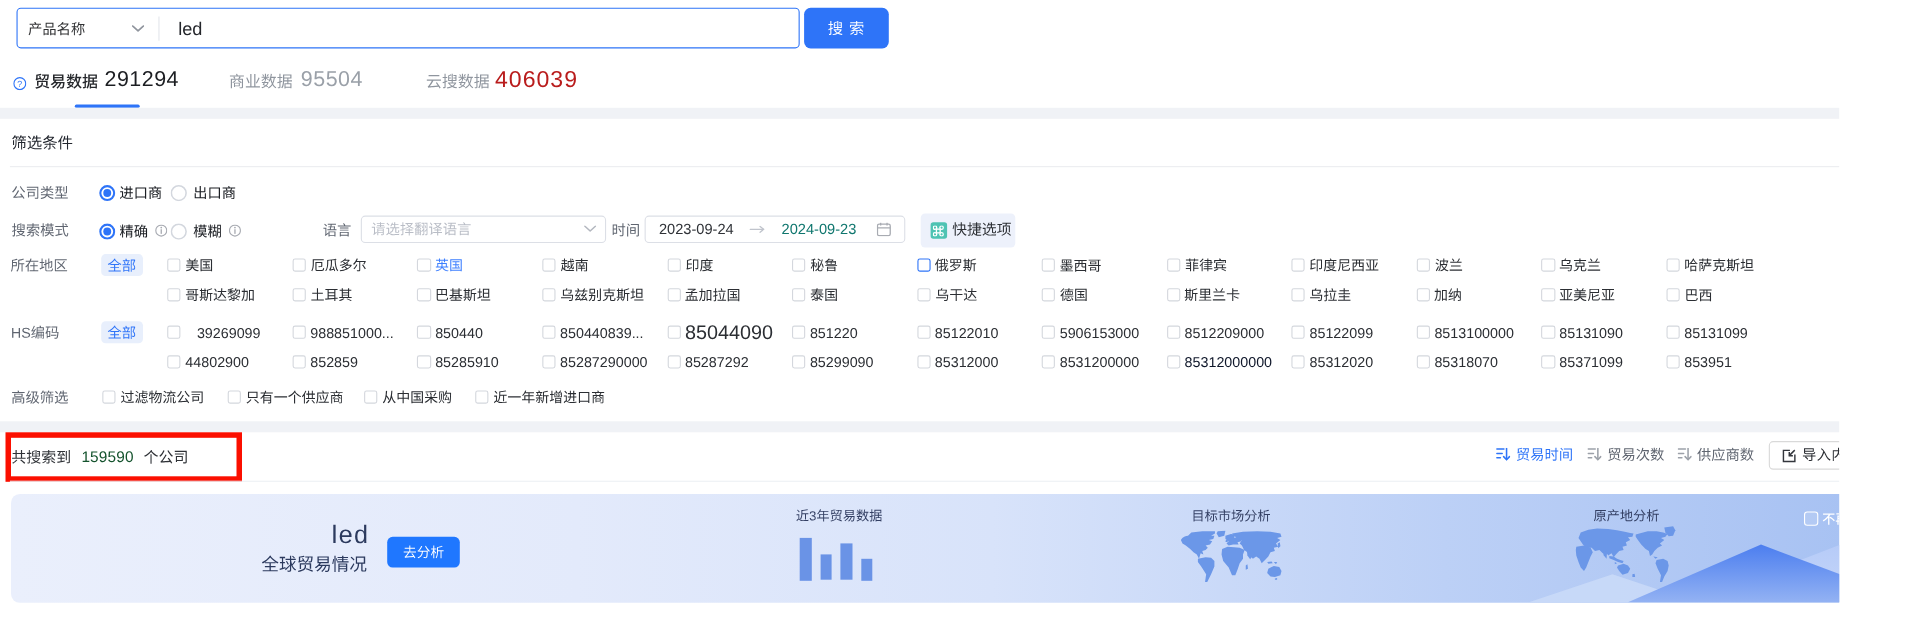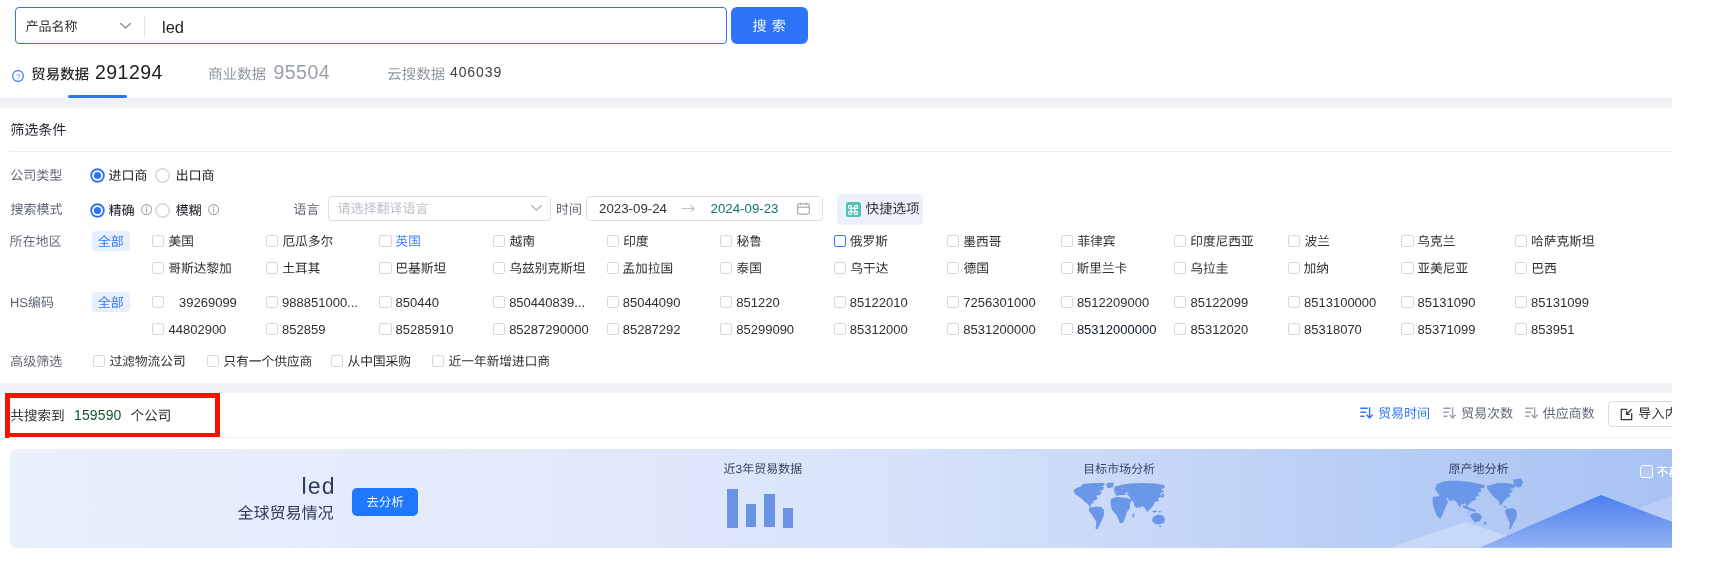--- a/index.html
+++ b/index.html
@@ -22,21 +22,21 @@
       <path fill="#26282c" d="M6.5 -4.3V-3.1C6.5 -2.1 6.1 -0.7 0.9 0.2C1.2 0.5 1.6 1 1.8 1.3C7.2 0.2 7.9 -1.6 7.9 -3V-4.3ZM7.7 -0.9C9.4 -0.3 11.8 0.6 12.9 1.2L13.7 0.1C12.4 -0.6 10.1 -1.4 8.4 -1.9ZM2.5 -5.9V-1.3H3.9V-4.7H10.7V-1.4H12.2V-5.9ZM1.8 -6.2C2.1 -6.4 2.6 -6.6 5.4 -7.5C5.6 -7.2 5.7 -6.9 5.8 -6.6L6.7 -7.1C7 -6.8 7.3 -6.4 7.4 -6.1C9.4 -7 10 -8.5 10.3 -10.5H11.9C11.8 -8.7 11.6 -8 11.5 -7.7C11.3 -7.6 11.2 -7.6 11 -7.6C10.8 -7.6 10.3 -7.6 9.7 -7.7C9.9 -7.3 10 -6.8 10.1 -6.5C10.7 -6.5 11.3 -6.5 11.6 -6.5C12 -6.5 12.3 -6.6 12.5 -6.9C12.9 -7.3 13.1 -8.4 13.3 -11.1C13.3 -11.2 13.3 -11.6 13.3 -11.6H7.2V-10.5H9C8.9 -9 8.4 -7.9 6.8 -7.2C6.6 -8 5.9 -9.2 5.3 -10.1L4.3 -9.7C4.5 -9.3 4.7 -9 4.9 -8.6L3.1 -8V-10.5C4.4 -10.6 5.7 -10.8 6.6 -11.1L6 -12.2C4.9 -11.9 3.2 -11.6 1.8 -11.4V-8.3C1.8 -7.7 1.5 -7.4 1.2 -7.2C1.4 -7 1.7 -6.5 1.8 -6.2Z M18.5 -8.2H25.2V-7H18.5ZM18.5 -10.5H25.2V-9.3H18.5ZM17.1 -11.6V-5.9H18.6C17.7 -4.6 16.3 -3.5 14.9 -2.7C15.3 -2.5 15.8 -2 16 -1.7C16.8 -2.2 17.6 -2.9 18.3 -3.6H20C19.1 -2.1 17.7 -0.9 16.2 -0.1C16.5 0.2 17 0.7 17.2 0.9C18.9 -0.1 20.5 -1.7 21.6 -3.6H23.2C22.5 -1.9 21.4 -0.5 20.2 0.5C20.5 0.7 21 1.1 21.2 1.3C22.6 0.2 23.9 -1.6 24.6 -3.6H26.2C25.9 -1.3 25.7 -0.3 25.4 -0.1C25.2 0.1 25.1 0.1 24.9 0.1C24.6 0.1 24 0.1 23.3 0C23.5 0.4 23.6 0.9 23.6 1.2C24.4 1.2 25.1 1.3 25.5 1.2C25.9 1.2 26.2 1.1 26.5 0.8C27 0.3 27.3 -1 27.6 -4.2C27.6 -4.4 27.6 -4.8 27.6 -4.8H19.4C19.7 -5.1 20 -5.5 20.2 -5.9H26.6V-11.6Z M35.3 -12C35.1 -11.5 34.6 -10.6 34.3 -10.1L35.1 -9.7C35.5 -10.2 36 -10.9 36.5 -11.5ZM30.1 -11.5C30.5 -10.9 30.9 -10.1 31 -9.6L32 -10.1C31.9 -10.6 31.5 -11.4 31.1 -11.9ZM34.7 -3.6C34.4 -3 34 -2.4 33.5 -1.9C33 -2.2 32.6 -2.4 32.1 -2.6L32.6 -3.6ZM30.4 -2.2C31.1 -1.9 31.9 -1.6 32.6 -1.2C31.7 -0.6 30.6 -0.2 29.5 0.1C29.7 0.3 30 0.8 30.1 1.1C31.5 0.8 32.7 0.2 33.7 -0.6C34.1 -0.3 34.6 -0 34.9 0.2L35.7 -0.7C35.4 -0.9 35 -1.1 34.6 -1.4C35.3 -2.2 35.9 -3.2 36.3 -4.5L35.5 -4.8L35.3 -4.8H33.2L33.5 -5.4L32.2 -5.7C32.1 -5.4 32 -5.1 31.9 -4.8H30V-3.6H31.3C31 -3.1 30.7 -2.6 30.4 -2.2ZM32.6 -12.3V-9.6H29.7V-8.5H32.1C31.4 -7.7 30.4 -6.9 29.5 -6.5C29.7 -6.2 30 -5.8 30.2 -5.5C31 -5.9 31.9 -6.6 32.6 -7.4V-5.8H33.8V-7.6C34.5 -7.2 35.2 -6.6 35.6 -6.2L36.3 -7.2C36 -7.4 34.9 -8.1 34.2 -8.5H36.7V-9.6H33.8V-12.3ZM38 -12.2C37.7 -9.6 37 -7.1 35.9 -5.6C36.2 -5.4 36.7 -5 36.9 -4.8C37.2 -5.2 37.5 -5.8 37.8 -6.4C38.1 -5.1 38.5 -3.9 38.9 -2.9C38.1 -1.6 37 -0.6 35.5 0.2C35.8 0.4 36.1 1 36.3 1.3C37.7 0.5 38.8 -0.4 39.6 -1.6C40.3 -0.5 41.2 0.4 42.3 1.1C42.5 0.8 42.8 0.3 43.2 0C42 -0.6 41.1 -1.6 40.4 -2.9C41.1 -4.3 41.6 -6.1 41.9 -8.2H42.8V-9.5H38.8C39 -10.3 39.1 -11.1 39.3 -12ZM40.6 -8.2C40.4 -6.7 40.1 -5.4 39.7 -4.3C39.2 -5.5 38.8 -6.8 38.6 -8.2Z M50.5 -3.4V1.2H51.7V0.7H55.8V1.2H57V-3.4H54.3V-5H57.4V-6.2H54.3V-7.7H57V-11.6H49.1V-7.2C49.1 -4.9 49 -1.8 47.5 0.4C47.9 0.6 48.4 1 48.7 1.2C49.8 -0.5 50.3 -2.9 50.4 -5H53V-3.4ZM50.5 -10.4H55.7V-8.9H50.5ZM50.5 -7.7H53V-6.2H50.5L50.5 -7.2ZM51.7 -0.4V-2.3H55.8V-0.4ZM45.8 -12.2V-9.4H44.1V-8.1H45.8V-5.2L43.9 -4.7L44.2 -3.4L45.8 -3.8V-0.4C45.8 -0.2 45.7 -0.2 45.5 -0.2C45.3 -0.2 44.8 -0.2 44.2 -0.2C44.4 0.2 44.6 0.8 44.6 1.1C45.5 1.1 46.1 1 46.5 0.8C46.9 0.6 47 0.3 47 -0.4V-4.2L48.6 -4.7L48.4 -6L47 -5.6V-8.1H48.6V-9.4H47V-12.2Z"></path>
     </svg>
     <div style="position:absolute;left:95px;top:62.99px;font-size:19.5px;color:#1c1e22;letter-spacing:0.45px;line-height:19.5px;white-space:pre">291294</div>
     <svg style="position:absolute;left:208.7px;top:67.0px;overflow:visible" width="56.5" height="13.4" viewBox="0.9 -12.2 56.5 13.4">
       <path fill="#8f959e" d="M4 -9.3C4.3 -8.8 4.7 -8.1 4.9 -7.6L5.9 -8C5.7 -8.5 5.3 -9.1 4.9 -9.7ZM8.1 -5.9C9.1 -5.2 10.3 -4.2 11 -3.6L11.6 -4.4C11 -4.9 9.7 -5.9 8.7 -6.5ZM5.7 -6.4C5.1 -5.7 4.1 -4.9 3.2 -4.4C3.3 -4.2 3.6 -3.7 3.7 -3.6C4.6 -4.2 5.8 -5.2 6.5 -6ZM9.6 -9.6C9.3 -9 8.9 -8.2 8.5 -7.6H1.7V1.1H2.8V-6.7H11.8V-0.1C11.8 0.2 11.7 0.2 11.5 0.2C11.3 0.3 10.4 0.3 9.5 0.2C9.7 0.5 9.8 0.8 9.9 1.1C11.1 1.1 11.8 1.1 12.3 0.9C12.7 0.8 12.8 0.5 12.8 -0V-7.6H9.6C10 -8.1 10.4 -8.7 10.7 -9.3ZM4.6 -4V-0H5.5V-0.7H9.9V-4ZM5.5 -3.2H9V-1.5H5.5ZM6.4 -12C6.6 -11.6 6.8 -11 7 -10.6H0.9V-9.7H13.6V-10.6H8.1C8 -11.1 7.7 -11.7 7.4 -12.2Z M26.9 -8.8C26.3 -7.2 25.3 -5.1 24.5 -3.8L25.4 -3.3C26.2 -4.7 27.2 -6.7 27.9 -8.3ZM15.7 -8.5C16.5 -6.9 17.3 -4.7 17.7 -3.4L18.8 -3.8C18.4 -5.1 17.5 -7.2 16.7 -8.8ZM23 -12V-0.7H20.5V-12H19.4V-0.7H15.4V0.4H28.2V-0.7H24.1V-12Z M35.4 -11.9C35.2 -11.3 34.7 -10.5 34.3 -10L35 -9.6C35.4 -10.1 35.9 -10.8 36.3 -11.5ZM30.3 -11.5C30.7 -10.9 31 -10.1 31.2 -9.6L32 -9.9C31.9 -10.5 31.5 -11.3 31.1 -11.8ZM34.9 -3.8C34.6 -3 34.1 -2.4 33.6 -1.8C33 -2.1 32.5 -2.4 31.9 -2.6C32.1 -3 32.4 -3.3 32.6 -3.8ZM30.6 -2.2C31.3 -1.9 32.1 -1.6 32.8 -1.2C31.9 -0.5 30.8 -0.1 29.6 0.2C29.8 0.4 30 0.8 30.1 1C31.5 0.7 32.7 0.1 33.7 -0.7C34.2 -0.4 34.6 -0.2 35 0.1L35.7 -0.6C35.3 -0.9 34.9 -1.1 34.4 -1.4C35.2 -2.2 35.8 -3.2 36.2 -4.5L35.6 -4.7L35.4 -4.7H33L33.4 -5.4L32.4 -5.6C32.3 -5.3 32.1 -5 32 -4.7H30V-3.8H31.5C31.2 -3.2 30.9 -2.7 30.6 -2.2ZM32.7 -12.2V-9.5H29.7V-8.6H32.4C31.7 -7.6 30.6 -6.7 29.6 -6.3C29.8 -6.1 30 -5.7 30.2 -5.5C31 -6 32 -6.8 32.7 -7.6V-5.9H33.7V-7.8C34.4 -7.3 35.3 -6.6 35.7 -6.3L36.3 -7.1C35.9 -7.3 34.7 -8.1 34 -8.6H36.7V-9.5H33.7V-12.2ZM38.1 -12.1C37.8 -9.5 37.1 -7.1 36 -5.6C36.2 -5.4 36.6 -5.1 36.8 -4.9C37.2 -5.4 37.5 -6.1 37.8 -6.8C38.1 -5.4 38.5 -4 39.1 -2.9C38.3 -1.5 37.1 -0.4 35.5 0.3C35.7 0.5 36 1 36.1 1.2C37.6 0.4 38.7 -0.6 39.6 -1.9C40.3 -0.6 41.2 0.3 42.4 1C42.5 0.8 42.8 0.4 43.1 0.2C41.9 -0.5 40.9 -1.5 40.2 -2.9C40.9 -4.4 41.4 -6.2 41.8 -8.4H42.7V-9.4H38.6C38.8 -10.2 39 -11 39.1 -11.9ZM40.7 -8.4C40.5 -6.7 40.2 -5.2 39.6 -4C39.1 -5.3 38.7 -6.8 38.4 -8.4Z M50.5 -3.5V1.2H51.5V0.6H55.9V1.1H56.9V-3.5H54.1V-5.2H57.4V-6.2H54.1V-7.8H56.9V-11.5H49.2V-7.2C49.2 -4.9 49.1 -1.7 47.6 0.5C47.8 0.7 48.3 1 48.5 1.1C49.7 -0.6 50.1 -3.1 50.2 -5.2H53.1V-3.5ZM50.3 -10.6H55.8V-8.7H50.3ZM50.3 -7.8H53.1V-6.2H50.3L50.3 -7.2ZM51.5 -0.3V-2.5H55.9V-0.3ZM45.9 -12.2V-9.3H44.1V-8.2H45.9V-5.1C45.2 -4.8 44.5 -4.6 43.9 -4.5L44.2 -3.4L45.9 -4V-0.2C45.9 0 45.8 0.1 45.7 0.1C45.5 0.1 44.9 0.1 44.3 0.1C44.4 0.3 44.6 0.8 44.6 1.1C45.5 1.1 46.1 1 46.4 0.9C46.8 0.7 46.9 0.4 46.9 -0.2V-4.3L48.6 -4.8L48.4 -5.8L46.9 -5.4V-8.2H48.6V-9.3H46.9V-12.2Z"></path>
     </svg>
     <div style="position:absolute;left:273.5px;top:62.99px;font-size:19.5px;color:#9aa0a8;letter-spacing:0.45px;line-height:19.5px;white-space:pre">95504</div>
     <svg style="position:absolute;left:387.8px;top:67.0px;overflow:visible" width="56.6" height="13.4" viewBox="0.8 -12.2 56.6 13.4">
       <path fill="#8f959e" d="M2.4 -11V-9.9H12.2V-11ZM2 0.6C2.6 0.4 3.5 0.3 11.5 -0.3C11.8 0.2 12.1 0.8 12.4 1.2L13.4 0.6C12.7 -0.8 11.2 -2.9 10 -4.5L9 -4C9.6 -3.2 10.2 -2.3 10.8 -1.4L3.5 -0.8C4.7 -2.2 5.9 -4 6.8 -5.8H13.7V-6.9H0.8V-5.8H5.3C4.4 -3.9 3.2 -2.2 2.8 -1.7C2.3 -1.1 2 -0.7 1.6 -0.6C1.8 -0.2 2 0.4 2 0.6Z M16.9 -12.2V-9.3H15.2V-8.2H16.9V-5.1L15.1 -4.5L15.4 -3.5L16.9 -4V-0.2C16.9 0 16.8 0 16.7 0C16.5 0.1 16 0.1 15.4 0C15.6 0.3 15.7 0.8 15.7 1.1C16.6 1.1 17.1 1.1 17.5 0.9C17.8 0.7 17.9 0.4 17.9 -0.2V-4.4L19.6 -5.1L19.4 -6.1L17.9 -5.5V-8.2H19.4V-9.3H17.9V-12.2ZM20 -4.2V-3.3H20.6L20.5 -3.2C21.1 -2.3 22 -1.4 23 -0.8C21.7 -0.2 20.3 0.1 18.9 0.3C19.1 0.5 19.3 0.9 19.4 1.2C21 0.9 22.6 0.5 23.9 -0.2C25.1 0.4 26.4 0.9 27.8 1.1C27.9 0.9 28.2 0.4 28.4 0.2C27.2 0 26 -0.3 25 -0.8C26.1 -1.5 27.1 -2.6 27.7 -3.9L27.1 -4.2L26.9 -4.2H24.4V-5.6H27.8V-11H25V-10.1H26.8V-8.7H25V-7.9H26.8V-6.5H24.4V-12.2H23.4V-6.5H21.1V-7.9H22.7V-8.7H21.1V-10.1C21.9 -10.3 22.7 -10.6 23.3 -10.9L22.5 -11.7C22 -11.3 21 -10.9 20.2 -10.6V-5.6H23.4V-4.2ZM26.2 -3.3C25.7 -2.5 24.9 -1.8 24 -1.3C23 -1.8 22.2 -2.5 21.6 -3.3Z M35.4 -11.9C35.2 -11.3 34.7 -10.5 34.3 -10L35 -9.6C35.4 -10.1 35.9 -10.8 36.3 -11.5ZM30.3 -11.5C30.7 -10.9 31 -10.1 31.2 -9.6L32 -9.9C31.9 -10.5 31.5 -11.3 31.1 -11.8ZM34.9 -3.8C34.6 -3 34.1 -2.4 33.6 -1.8C33 -2.1 32.5 -2.4 31.9 -2.6C32.1 -3 32.4 -3.3 32.6 -3.8ZM30.6 -2.2C31.3 -1.9 32.1 -1.6 32.8 -1.2C31.9 -0.5 30.8 -0.1 29.6 0.2C29.8 0.4 30 0.8 30.1 1C31.5 0.7 32.7 0.1 33.7 -0.7C34.2 -0.4 34.6 -0.2 35 0.1L35.7 -0.6C35.3 -0.9 34.9 -1.1 34.4 -1.4C35.2 -2.2 35.8 -3.2 36.2 -4.5L35.6 -4.7L35.4 -4.7H33L33.4 -5.4L32.4 -5.6C32.3 -5.3 32.1 -5 32 -4.7H30V-3.8H31.5C31.2 -3.2 30.9 -2.7 30.6 -2.2ZM32.7 -12.2V-9.5H29.7V-8.6H32.4C31.7 -7.6 30.6 -6.7 29.6 -6.3C29.8 -6.1 30 -5.7 30.2 -5.5C31 -6 32 -6.8 32.7 -7.6V-5.9H33.7V-7.8C34.4 -7.3 35.3 -6.6 35.7 -6.3L36.3 -7.1C35.9 -7.3 34.7 -8.1 34 -8.6H36.7V-9.5H33.7V-12.2ZM38.1 -12.1C37.8 -9.5 37.1 -7.1 36 -5.6C36.2 -5.4 36.6 -5.1 36.8 -4.9C37.2 -5.4 37.5 -6.1 37.8 -6.8C38.1 -5.4 38.5 -4 39.1 -2.9C38.3 -1.5 37.1 -0.4 35.5 0.3C35.7 0.5 36 1 36.1 1.2C37.6 0.4 38.7 -0.6 39.6 -1.9C40.3 -0.6 41.2 0.3 42.4 1C42.5 0.8 42.8 0.4 43.1 0.2C41.9 -0.5 40.9 -1.5 40.2 -2.9C40.9 -4.4 41.4 -6.2 41.8 -8.4H42.7V-9.4H38.6C38.8 -10.2 39 -11 39.1 -11.9ZM40.7 -8.4C40.5 -6.7 40.2 -5.2 39.6 -4C39.1 -5.3 38.7 -6.8 38.4 -8.4Z M50.5 -3.5V1.2H51.5V0.6H55.9V1.1H56.9V-3.5H54.1V-5.2H57.4V-6.2H54.1V-7.8H56.9V-11.5H49.2V-7.2C49.2 -4.9 49.1 -1.7 47.6 0.5C47.8 0.7 48.3 1 48.5 1.1C49.7 -0.6 50.1 -3.1 50.2 -5.2H53.1V-3.5ZM50.3 -10.6H55.8V-8.7H50.3ZM50.3 -7.8H53.1V-6.2H50.3L50.3 -7.2ZM51.5 -0.3V-2.5H55.9V-0.3ZM45.9 -12.2V-9.3H44.1V-8.2H45.9V-5.1C45.2 -4.8 44.5 -4.6 43.9 -4.5L44.2 -3.4L45.9 -4V-0.2C45.9 0 45.8 0.1 45.7 0.1C45.5 0.1 44.9 0.1 44.3 0.1C44.4 0.3 44.6 0.8 44.6 1.1C45.5 1.1 46.1 1 46.4 0.9C46.8 0.7 46.9 0.4 46.9 -0.2V-4.3L48.6 -4.8L48.4 -5.8L46.9 -5.4V-8.2H48.6V-9.3H46.9V-12.2Z"></path>
     </svg>
-    <div style="position:absolute;left:450px;top:62.99px;font-size:14px;color:#404040;letter-spacing:0.9px;line-height:19.5px;white-space:pre">406039</div>
+    <div style="position:absolute;left:450px;top:62.99px;font-size:21px;color:#b91c1c;letter-spacing:0.9px;line-height:19.5px;white-space:pre">406039</div>
     <div style="position:absolute;left:67.5px;top:95px;width:59px;height:2.6px;background:#2e74f8;border-radius:2px"></div>
     <div style="position:absolute;left:0px;top:97.6px;width:1733px;height:10.4px;background:#f0f2f6"></div>
     <svg style="position:absolute;left:10.8px;top:122.8px;overflow:visible" width="54.7" height="12.9" viewBox="0.6 -11.8 54.7 12.9">
       <path fill="#22262e" d="M3.7 -8.1V-5C3.7 -3.1 3.5 -1.1 1.3 0.4C1.6 0.6 1.9 0.9 2.1 1.1C4.4 -0.6 4.6 -2.8 4.6 -5V-8.1ZM1.4 -7.4V-2.9H2.4V-7.4ZM6 -5.8V-0.2H6.9V-4.9H8.8V1.1H9.7V-4.9H11.6V-1.3C11.6 -1.1 11.6 -1.1 11.5 -1.1C11.3 -1.1 10.9 -1.1 10.4 -1.1C10.5 -0.8 10.6 -0.5 10.7 -0.2C11.4 -0.2 11.9 -0.2 12.2 -0.4C12.6 -0.5 12.6 -0.8 12.6 -1.3V-5.8H9.7V-7H13.2V-7.9H5.5V-7H8.8V-5.8ZM2.9 -11.8C2.4 -10.6 1.6 -9.5 0.6 -8.7C0.9 -8.6 1.3 -8.3 1.5 -8.2C2 -8.6 2.5 -9.2 3 -9.9H3.8C4.1 -9.4 4.4 -8.7 4.5 -8.3L5.4 -8.7C5.3 -9 5.1 -9.5 4.8 -9.9H6.8V-10.7H3.4C3.6 -11 3.7 -11.3 3.9 -11.6ZM8.3 -11.8C7.9 -10.7 7.3 -9.6 6.5 -8.9C6.7 -8.8 7.1 -8.5 7.3 -8.3C7.8 -8.8 8.2 -9.3 8.5 -9.9H9.5C10 -9.4 10.4 -8.7 10.6 -8.3L11.5 -8.7C11.3 -9.1 11 -9.5 10.7 -9.9H13.2V-10.7H8.9C9.1 -11 9.2 -11.3 9.3 -11.6Z M14.9 -10.7C15.7 -10 16.6 -9 17 -8.4L17.9 -9C17.4 -9.7 16.5 -10.6 15.7 -11.3ZM20.2 -11.3C19.9 -10.1 19.3 -8.9 18.6 -8C18.8 -7.9 19.3 -7.6 19.5 -7.5C19.8 -7.9 20.1 -8.4 20.4 -8.9H22.4V-6.9H18.5V-5.9H21C20.8 -4.1 20.2 -2.8 18.1 -2C18.3 -1.8 18.6 -1.4 18.7 -1.2C21.1 -2.1 21.8 -3.7 22.1 -5.9H23.5V-2.7C23.5 -1.6 23.7 -1.3 24.8 -1.3C25 -1.3 26 -1.3 26.2 -1.3C27 -1.3 27.3 -1.8 27.4 -3.5C27.1 -3.6 26.7 -3.8 26.5 -3.9C26.5 -2.5 26.4 -2.3 26.1 -2.3C25.9 -2.3 25.1 -2.3 24.9 -2.3C24.6 -2.3 24.5 -2.3 24.5 -2.7V-5.9H27.3V-6.9H23.5V-8.9H26.7V-9.8H23.5V-11.7H22.4V-9.8H20.8C21 -10.2 21.1 -10.7 21.3 -11.1ZM17.5 -6.4H14.8V-5.4H16.5V-1.2C15.9 -0.9 15.3 -0.4 14.6 0.2L15.3 1.1C16.1 0.3 16.9 -0.5 17.4 -0.5C17.7 -0.5 18.1 -0.1 18.7 0.3C19.6 0.8 20.8 1 22.4 1C23.8 1 26.1 0.9 27.2 0.8C27.2 0.5 27.4 -0 27.5 -0.3C26.1 -0.1 24 -0 22.4 -0C20.9 -0 19.8 -0.1 18.9 -0.6C18.2 -1 17.9 -1.4 17.5 -1.4Z M32.2 -2.5C31.5 -1.7 30.3 -0.7 29.3 -0.1C29.6 0 29.9 0.4 30 0.6C31 -0 32.3 -1.2 33 -2.2ZM36.8 -2C37.8 -1.2 38.9 -0.1 39.5 0.7L40.2 0.1C39.7 -0.7 38.5 -1.8 37.6 -2.6ZM37.3 -9.6C36.7 -8.8 36 -8.2 35 -7.7C34.1 -8.2 33.4 -8.8 32.8 -9.5L32.9 -9.6ZM33.3 -11.8C32.6 -10.5 31.1 -9.1 29 -8.1C29.3 -7.9 29.6 -7.5 29.8 -7.3C30.7 -7.8 31.4 -8.3 32.1 -8.9C32.7 -8.2 33.3 -7.6 34 -7.2C32.4 -6.4 30.4 -5.9 28.5 -5.6C28.7 -5.3 28.9 -4.9 29 -4.6C31.1 -5 33.2 -5.6 35 -6.6C36.7 -5.7 38.7 -5.1 40.9 -4.7C41 -5 41.3 -5.5 41.5 -5.7C39.5 -5.9 37.6 -6.4 36 -7.1C37.3 -7.9 38.3 -8.9 38.9 -10.1L38.2 -10.5L38.1 -10.5H33.7C34 -10.8 34.2 -11.2 34.4 -11.6ZM34.5 -5.5V-4H30.1V-3.1H34.5V-0C34.5 0.1 34.4 0.2 34.2 0.2C34.1 0.2 33.5 0.2 33 0.1C33.1 0.4 33.3 0.8 33.3 1.1C34.1 1.1 34.7 1.1 35 0.9C35.4 0.8 35.5 0.5 35.5 -0V-3.1H39.9V-4H35.5V-5.5Z M46.4 -4.8V-3.8H50.5V1.1H51.5V-3.8H55.3V-4.8H51.5V-7.9H54.7V-8.9H51.5V-11.6H50.5V-8.9H48.6C48.8 -9.5 48.9 -10.2 49.1 -10.8L48 -11.1C47.7 -9.2 47.1 -7.4 46.3 -6.3C46.6 -6.1 47 -5.9 47.2 -5.7C47.6 -6.3 48 -7.1 48.2 -7.9H50.5V-4.8ZM45.8 -11.7C45 -9.6 43.8 -7.5 42.4 -6.1C42.6 -5.9 42.9 -5.3 43 -5.1C43.5 -5.6 43.9 -6.1 44.3 -6.7V1.1H45.3V-8.4C45.9 -9.3 46.4 -10.4 46.7 -11.4Z"></path>
     </svg>
     <div style="position:absolute;left:9px;top:150.5px;width:1715px;height:1px;background:#ebedf0"></div>
     <svg style="position:absolute;left:10.7px;top:168.6px;overflow:visible" width="50.7" height="11.9" viewBox="0.7 -10.9 50.7 11.9">
       <path fill="#5f6570" d="M4.2 -10.5C3.4 -8.6 2.1 -6.7 0.7 -5.6C0.9 -5.4 1.4 -5.1 1.6 -4.9C3 -6.1 4.4 -8.1 5.3 -10.3ZM8.6 -10.6 7.7 -10.3C8.7 -8.3 10.3 -6.1 11.7 -4.9C11.9 -5.1 12.3 -5.5 12.5 -5.7C11.2 -6.8 9.5 -8.9 8.6 -10.6ZM2.1 0.2C2.6 0 3.3 -0.1 10.2 -0.5C10.5 0 10.8 0.5 11 0.9L12 0.4C11.3 -0.8 10 -2.6 8.9 -4L7.9 -3.6C8.5 -2.9 9 -2.2 9.5 -1.4L3.5 -1.1C4.8 -2.6 6 -4.5 7.1 -6.5L6 -7C5 -4.8 3.4 -2.5 2.9 -1.9C2.4 -1.3 2.1 -0.9 1.7 -0.8C1.9 -0.6 2 -0 2.1 0.2Z M14.2 -7.8V-6.9H22.1V-7.8ZM14.1 -10.1V-9.2H23.6V-0.4C23.6 -0.2 23.5 -0.1 23.2 -0.1C23 -0.1 22.1 -0.1 21.2 -0.1C21.3 0.2 21.5 0.7 21.5 0.9C22.7 0.9 23.5 0.9 23.9 0.8C24.4 0.6 24.5 0.3 24.5 -0.4V-10.1ZM16 -4.6H20.2V-2.2H16ZM15.1 -5.5V-0.4H16V-1.4H21.2V-5.5Z M35.7 -10.7C35.4 -10.1 34.8 -9.3 34.4 -8.8L35.2 -8.5C35.6 -9 36.2 -9.7 36.7 -10.4ZM28.4 -10.3C28.9 -9.7 29.5 -9 29.7 -8.4L30.6 -8.9C30.3 -9.4 29.7 -10.1 29.2 -10.6ZM32 -10.9V-8.4H26.9V-7.5H31.2C30.1 -6.4 28.4 -5.5 26.7 -5.1C26.9 -4.9 27.2 -4.5 27.3 -4.3C29.1 -4.8 30.8 -5.8 32 -7.1V-4.9H33V-6.9C34.6 -6.1 36.6 -5 37.6 -4.3L38.1 -5.1C37 -5.7 35.2 -6.7 33.6 -7.5H38.1V-8.4H33V-10.9ZM32 -4.6C32 -4.1 31.9 -3.7 31.8 -3.2H26.9V-2.3H31.4C30.8 -1.1 29.4 -0.3 26.6 0.1C26.8 0.4 27 0.8 27.1 1C30.3 0.5 31.8 -0.6 32.5 -2.2C33.5 -0.4 35.3 0.6 37.9 1C38 0.8 38.3 0.4 38.5 0.1C36.2 -0.1 34.4 -1 33.5 -2.3H38.2V-3.2H32.8C32.9 -3.7 33 -4.1 33 -4.6Z M47.3 -10.2V-5.8H48.2V-10.2ZM49.7 -10.8V-5C49.7 -4.9 49.6 -4.8 49.4 -4.8C49.2 -4.8 48.6 -4.8 47.8 -4.8C48 -4.5 48.1 -4.2 48.2 -3.9C49.1 -3.9 49.7 -3.9 50.1 -4.1C50.5 -4.2 50.6 -4.5 50.6 -5V-10.8ZM44 -9.5V-7.7H42.4V-7.8V-9.5ZM39.9 -7.7V-6.9H41.5C41.3 -6 40.9 -5.1 39.8 -4.4C39.9 -4.3 40.3 -3.9 40.4 -3.7C41.7 -4.6 42.2 -5.7 42.4 -6.9H44V-4.1H45V-6.9H46.4V-7.7H45V-9.5H46.2V-10.4H40.3V-9.5H41.5V-7.8V-7.7ZM45.1 -4.3V-2.9H41V-2H45.1V-0.3H39.6V0.6H51.4V-0.3H46.1V-2H50V-2.9H46.1V-4.3Z"></path>
     </svg>
     <svg style="position:absolute;left:10.5px;top:203.3px;overflow:visible" width="51.1" height="12.0" viewBox="0.5 -10.9 51.1 12.0">
@@ -251,27 +251,27 @@
     </svg>
     <div style="position:absolute;left:152.3px;top:296.2px;width:12.2px;height:12.2px;border:1.2px solid #d4d7dd;border-radius:2.2px;background:#fff;box-sizing:border-box"></div>
     <div style="position:absolute;left:179px;top:295.79px;font-size:13.0px;color:#2b2e33;line-height:13.0px;white-space:pre">39269099</div>
     <div style="position:absolute;left:265.85px;top:296.2px;width:12.2px;height:12.2px;border:1.2px solid #d4d7dd;border-radius:2.2px;background:#fff;box-sizing:border-box"></div>
     <div style="position:absolute;left:282.05px;top:295.79px;font-size:13.0px;color:#2b2e33;line-height:13.0px;white-space:pre">988851000...</div>
     <div style="position:absolute;left:379.4px;top:296.2px;width:12.2px;height:12.2px;border:1.2px solid #d4d7dd;border-radius:2.2px;background:#fff;box-sizing:border-box"></div>
     <div style="position:absolute;left:395.59999999999997px;top:295.79px;font-size:13.0px;color:#2b2e33;line-height:13.0px;white-space:pre">850440</div>
     <div style="position:absolute;left:492.95px;top:296.2px;width:12.2px;height:12.2px;border:1.2px solid #d4d7dd;border-radius:2.2px;background:#fff;box-sizing:border-box"></div>
     <div style="position:absolute;left:509.15px;top:295.79px;font-size:13.0px;color:#2b2e33;line-height:13.0px;white-space:pre">850440839...</div>
     <div style="position:absolute;left:606.5px;top:296.2px;width:12.2px;height:12.2px;border:1.2px solid #d4d7dd;border-radius:2.2px;background:#fff;box-sizing:border-box"></div>
-    <div style="position:absolute;left:622.7px;top:295.79px;font-size:13.0px;color:#2b2e33;line-height:13.0px;white-space:pre">85044090</div>
+    <div style="position:absolute;left:622.7px;top:295.79px;font-size:18px;color:#2b2e33;line-height:13.0px;white-space:pre">85044090</div>
     <div style="position:absolute;left:720.05px;top:296.2px;width:12.2px;height:12.2px;border:1.2px solid #d4d7dd;border-radius:2.2px;background:#fff;box-sizing:border-box"></div>
     <div style="position:absolute;left:736.25px;top:295.79px;font-size:13.0px;color:#2b2e33;line-height:13.0px;white-space:pre">851220</div>
     <div style="position:absolute;left:833.5999999999999px;top:296.2px;width:12.2px;height:12.2px;border:1.2px solid #d4d7dd;border-radius:2.2px;background:#fff;box-sizing:border-box"></div>
     <div style="position:absolute;left:849.8px;top:295.79px;font-size:13.0px;color:#2b2e33;line-height:13.0px;white-space:pre">85122010</div>
     <div style="position:absolute;left:947.1500000000001px;top:296.2px;width:12.2px;height:12.2px;border:1.2px solid #d4d7dd;border-radius:2.2px;background:#fff;box-sizing:border-box"></div>
-    <div style="position:absolute;left:963.3500000000001px;top:295.79px;font-size:13.0px;color:#2b2e33;line-height:13.0px;white-space:pre">7256301000</div>
+    <div style="position:absolute;left:963.3500000000001px;top:295.79px;font-size:13.0px;color:#2b2e33;line-height:13.0px;white-space:pre">5906153000</div>
     <div style="position:absolute;left:1060.7px;top:296.2px;width:12.2px;height:12.2px;border:1.2px solid #d4d7dd;border-radius:2.2px;background:#fff;box-sizing:border-box"></div>
     <div style="position:absolute;left:1076.9px;top:295.79px;font-size:13.0px;color:#2b2e33;line-height:13.0px;white-space:pre">8512209000</div>
     <div style="position:absolute;left:1174.25px;top:296.2px;width:12.2px;height:12.2px;border:1.2px solid #d4d7dd;border-radius:2.2px;background:#fff;box-sizing:border-box"></div>
     <div style="position:absolute;left:1190.45px;top:295.79px;font-size:13.0px;color:#2b2e33;line-height:13.0px;white-space:pre">85122099</div>
     <div style="position:absolute;left:1287.8px;top:296.2px;width:12.2px;height:12.2px;border:1.2px solid #d4d7dd;border-radius:2.2px;background:#fff;box-sizing:border-box"></div>
     <div style="position:absolute;left:1304.0px;top:295.79px;font-size:13.0px;color:#2b2e33;line-height:13.0px;white-space:pre">8513100000</div>
     <div style="position:absolute;left:1401.35px;top:296.2px;width:12.2px;height:12.2px;border:1.2px solid #d4d7dd;border-radius:2.2px;background:#fff;box-sizing:border-box"></div>
     <div style="position:absolute;left:1417.55px;top:295.79px;font-size:13.0px;color:#2b2e33;line-height:13.0px;white-space:pre">85131090</div>
     <div style="position:absolute;left:1514.8999999999999px;top:296.2px;width:12.2px;height:12.2px;border:1.2px solid #d4d7dd;border-radius:2.2px;background:#fff;box-sizing:border-box"></div>
     <div style="position:absolute;left:1531.1px;top:295.79px;font-size:13.0px;color:#2b2e33;line-height:13.0px;white-space:pre">85131099</div>

